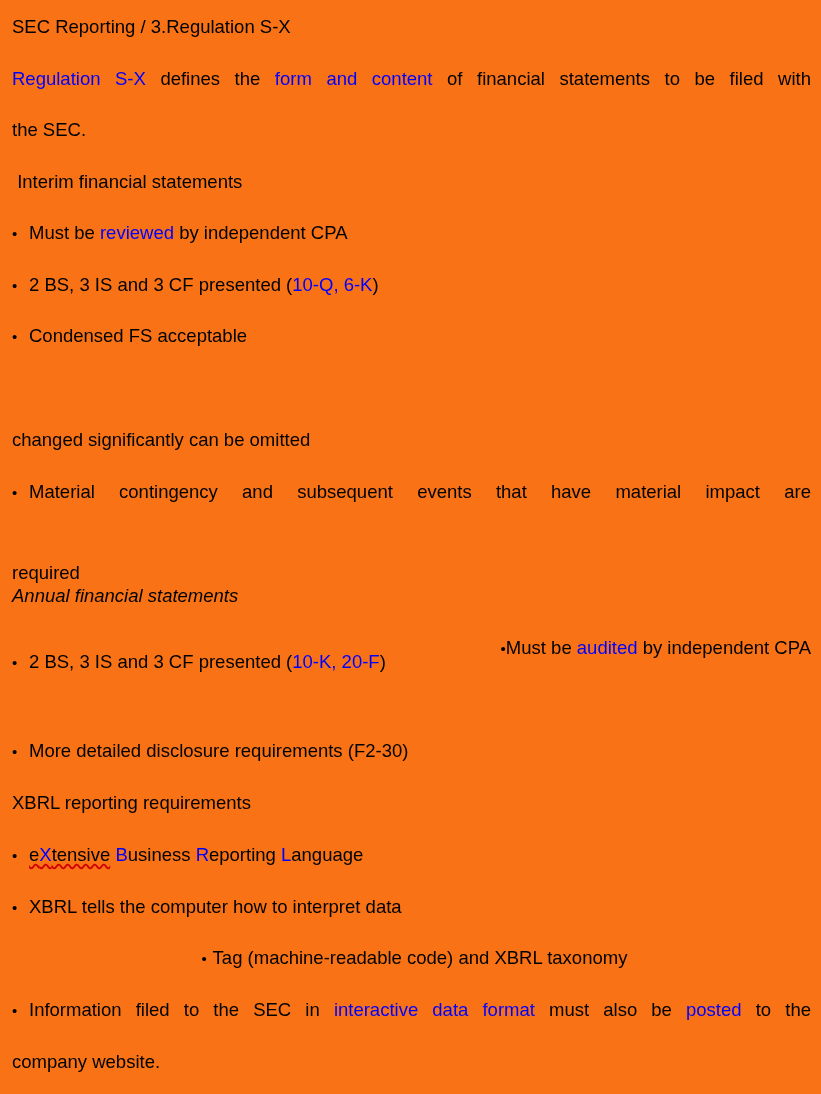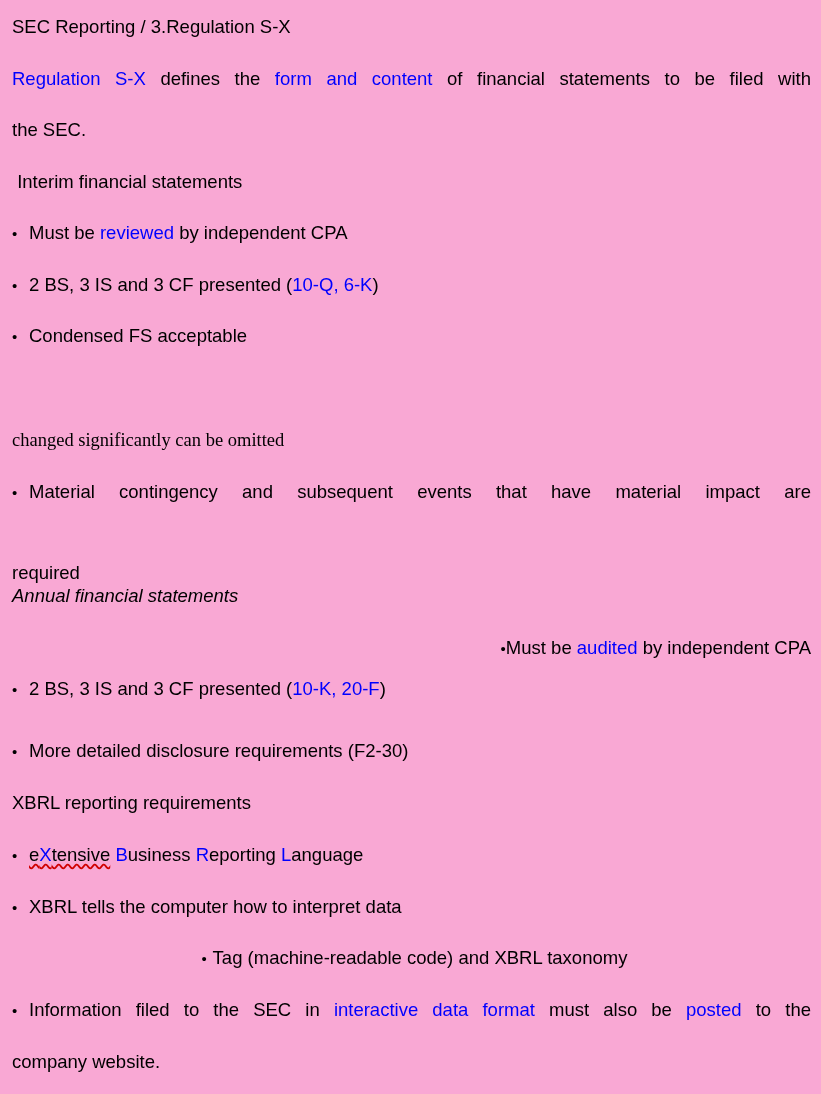--- a/index.html
+++ b/index.html
@@ -11,21 +11,21 @@
     width: 821px;
     height: 1094px;
     font-family: "Liberation Sans", sans-serif;
     color: #000000;
     -webkit-font-smoothing: antialiased;
   }
   #page {
     position: relative;
     width: 821px;
     height: 1094px;
-    background: #f9a8d4;
+    background: #f97316;
     overflow: hidden;
     box-sizing: border-box;
     padding: 12px;
   }
   .line {
     position: absolute;
     left: 12px;
     width: 799px;
     font-size: 18.5px;
     line-height: 22px;
@@ -70,30 +70,30 @@
   <div class="line flow" style="top:119px;"><span>the SEC.</span></div>
 
   <div class="line flow" style="top:171px;"><span class="lead-space"> Interim financial statements</span></div>
 
   <div class="line flow" style="top:222px;"><span class="bullet-mark">•</span><span>Must be </span><span class="blue">reviewed</span><span> by independent CPA</span></div>
 
   <div class="line flow" style="top:274px;"><span class="bullet-mark">•</span><span>2 BS, 3 IS and 3 CF presented (</span><span class="blue">10-Q, 6-K</span><span>)</span></div>
 
   <div class="line flow" style="top:325px;"><span class="bullet-mark">•</span><span>Condensed FS acceptable</span></div>
 
-  <div class="line flow" style="top:429px;font-family:Liberation Serif, serif;"><span>changed significantly can be omitted</span></div>
+  <div class="line flow" style="top:429px;"><span>changed significantly can be omitted</span></div>
 
   <div class="line just" style="top:481px;"><span class="bullet-mark">•</span><span>Material contingency and subsequent events that have material impact are</span></div>
   <div class="line flow" style="top:562px;"><span>required</span></div>
 
   <div class="line flow" style="top:585px;font-style:italic;"><span>Annual financial statements</span></div>
 
   <div class="line flow" style="top:637px;text-align:right;"><span class="bullet-mark">•</span><span>Must be </span><span class="blue">audited</span><span> by independent CPA</span></div>
 
-  <div class="line flow" style="top:678px;"><span class="bullet-mark">•</span><span>2 BS, 3 IS and 3 CF presented (</span><span class="blue">10-K, 20-F</span><span>)</span></div>
+  <div class="line flow" style="top:651px;"><span class="bullet-mark">•</span><span>2 BS, 3 IS and 3 CF presented (</span><span class="blue">10-K, 20-F</span><span>)</span></div>
 
   <div class="line flow" style="top:740px;"><span class="bullet-mark">•</span><span>More detailed disclosure requirements (F2-30)</span></div>
 
   <div class="line flow" style="top:792px;"><span>XBRL reporting requirements</span></div>
 
   <div class="line flow" style="top:844px;"><span class="bullet-mark">•</span><span class="sp-err"><span>e</span><span class="blue">X</span><span>tensive</span></span><span> </span><span class="blue">B</span><span>usiness</span><span> </span><span class="blue">R</span><span>eporting</span><span> </span><span class="blue">L</span><span>anguage</span></div>
 
   <div class="line flow" style="top:896px;"><span class="bullet-mark">•</span><span>XBRL tells the computer how to interpret data</span></div>
 
   <div class="line flow" style="top:947px;text-align:center;"><span class="bullet-mark">•</span><span>Tag (machine-readable code) and XBRL taxonomy</span></div>

